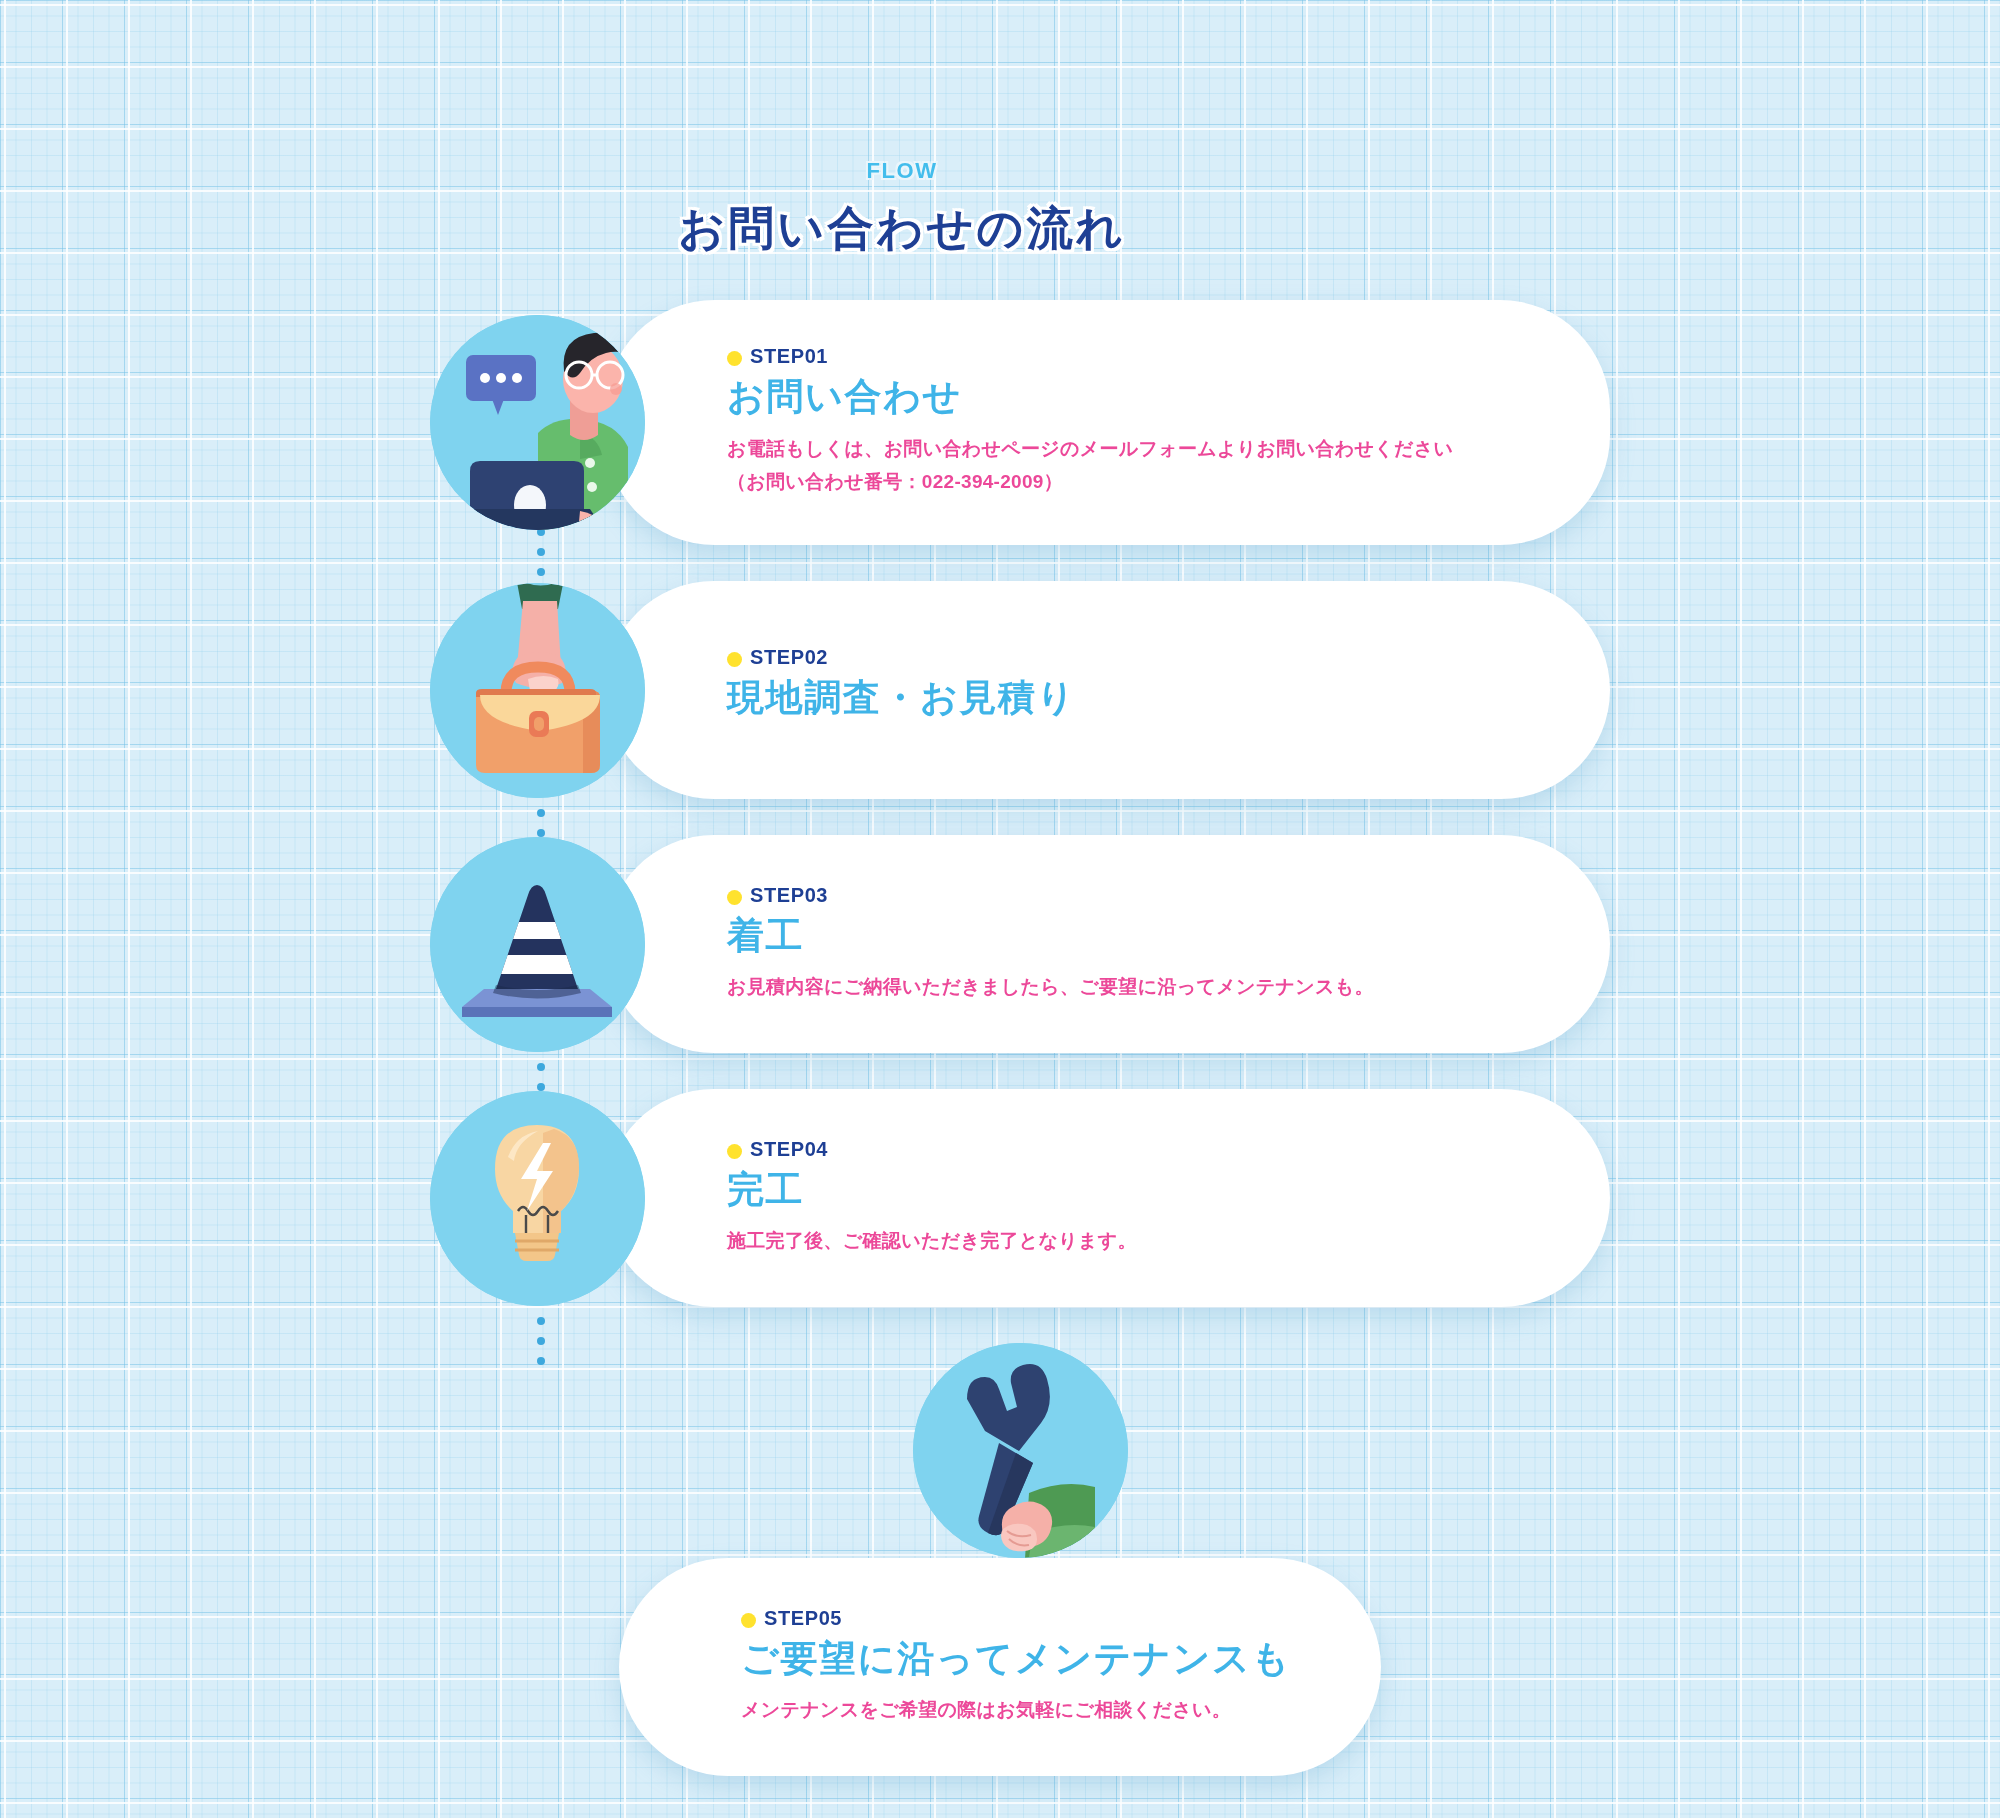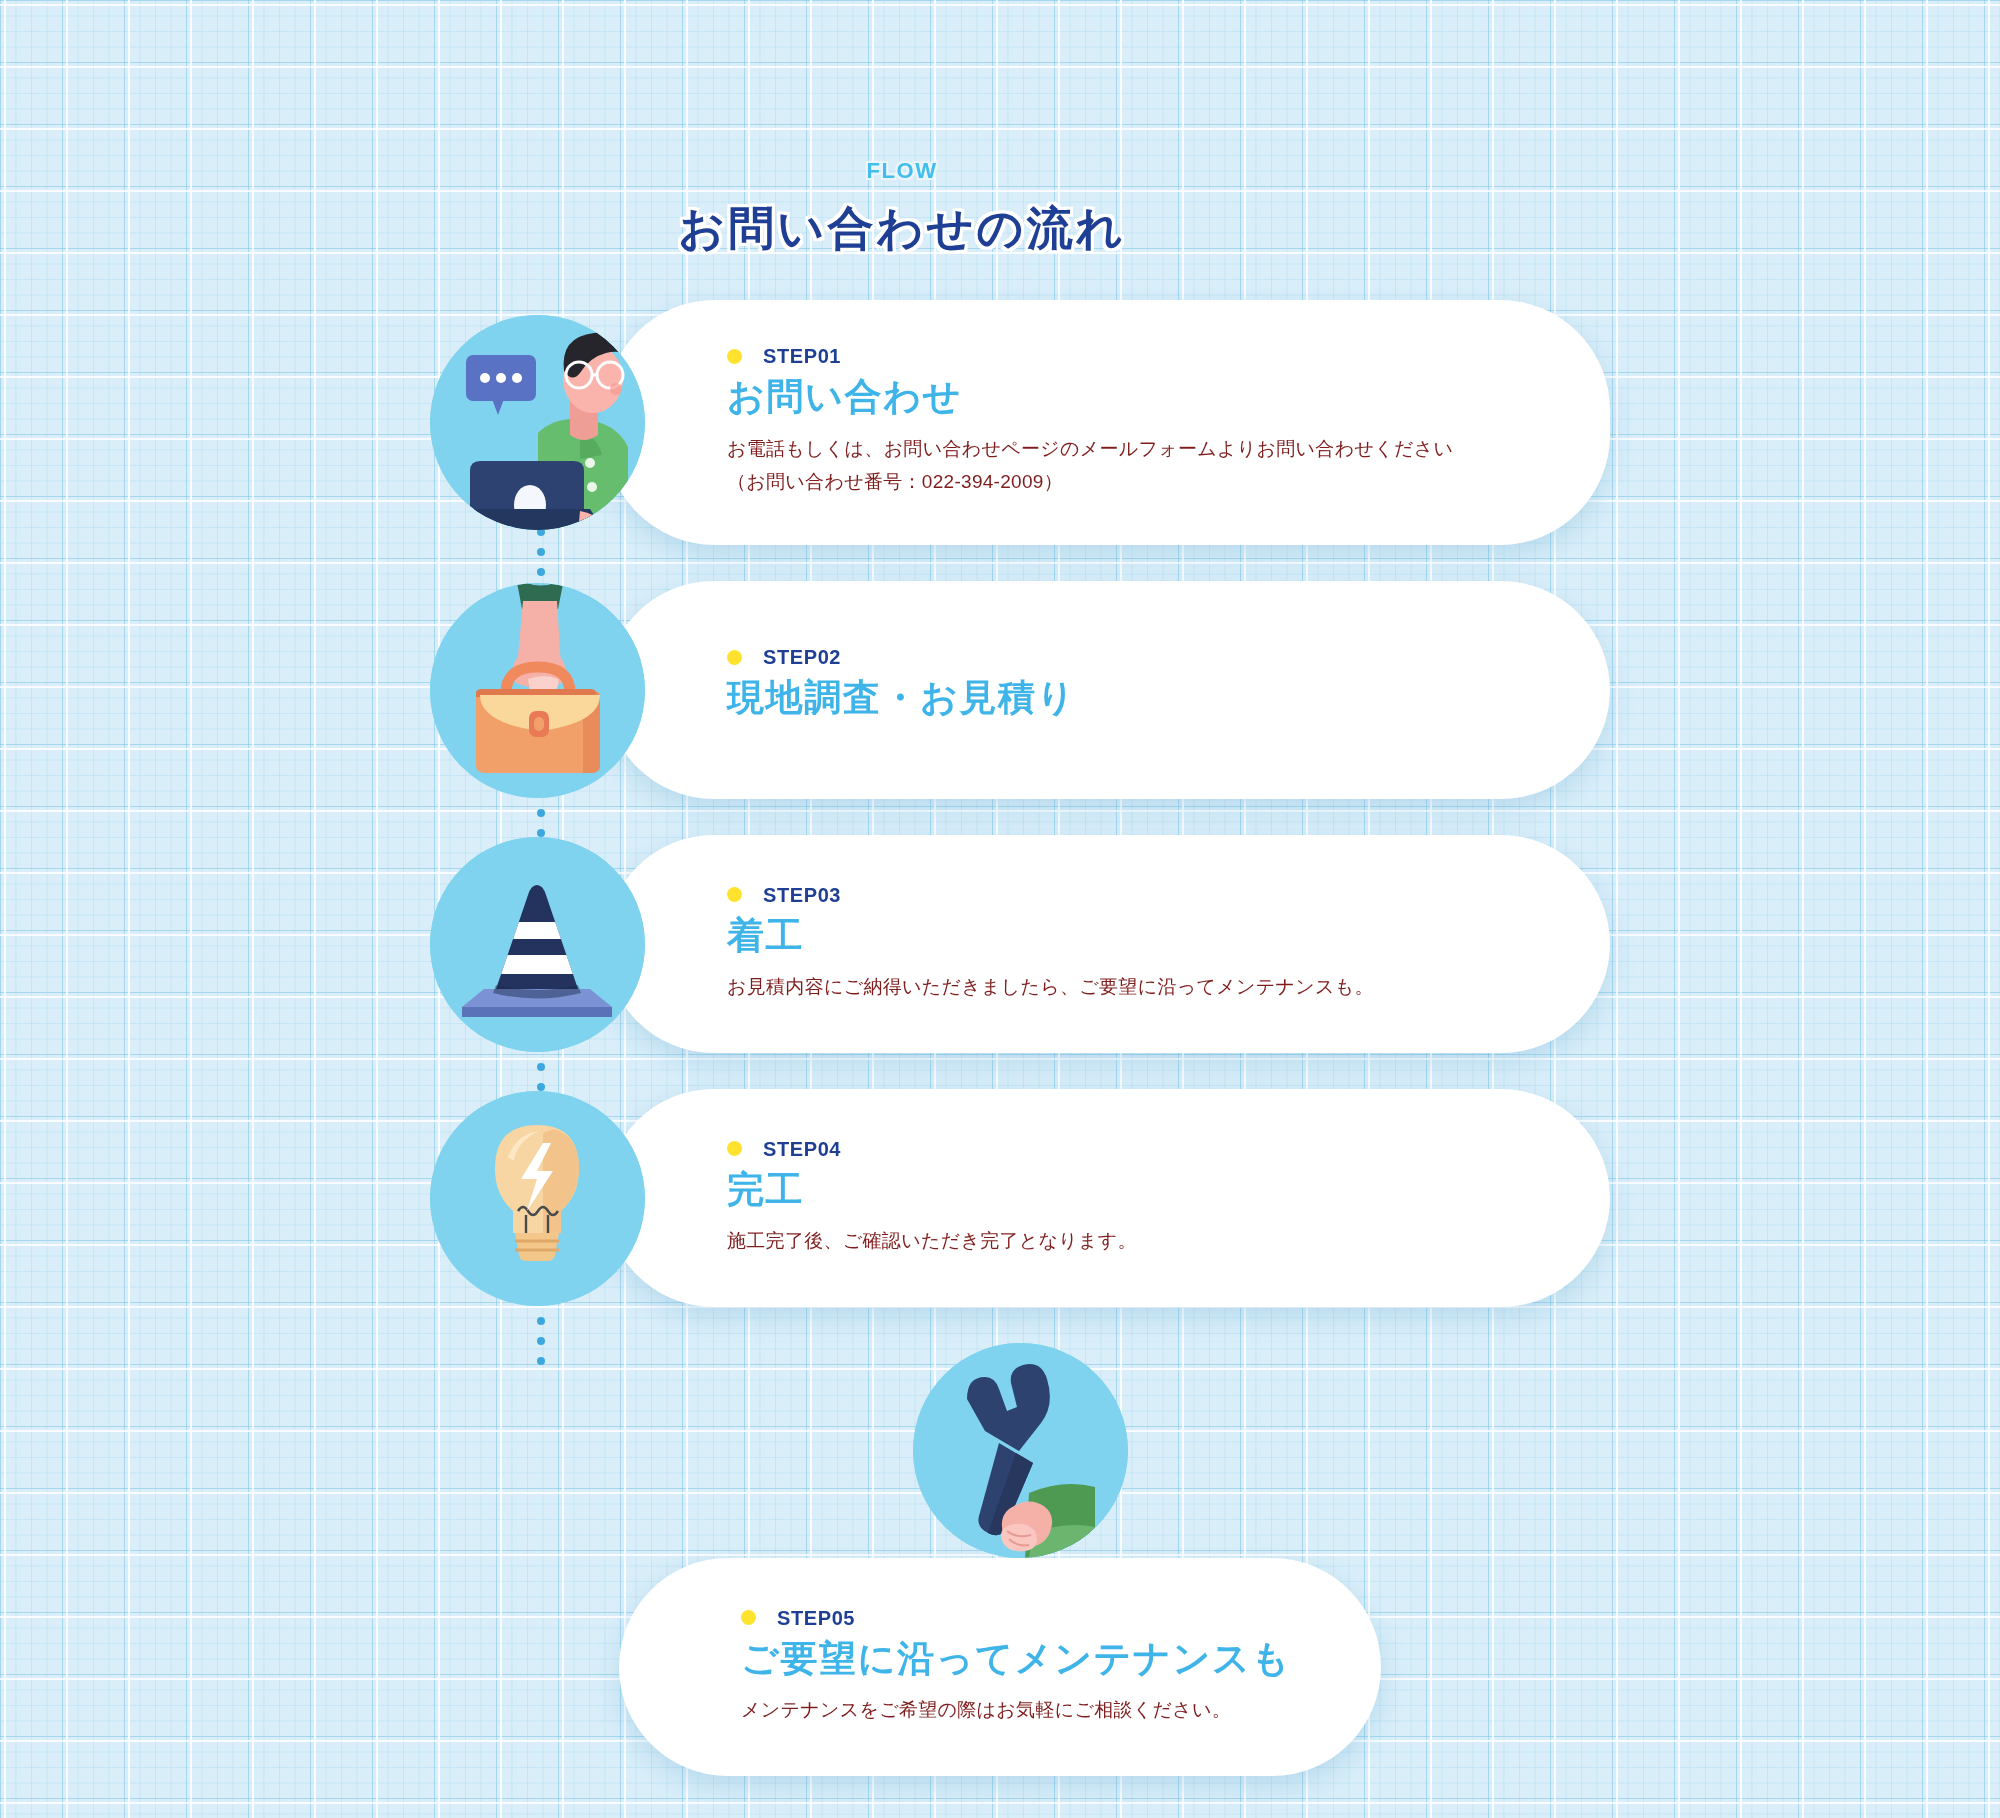--- a/index.html
+++ b/index.html
@@ -125,22 +125,22 @@
     border-radius: 110px;
     box-shadow: 0 10px 26px rgba(70,150,195,0.22);
     z-index: 2;
     display: flex;
     align-items: center;
   }
   .card-inner { padding: 46px 90px 46px 122px; width: 100%; }
 
   .step-label {
     display: flex;
-    align-items: center;
-    gap: 21px;
+    align-items: flex-end;
+    gap: 8px;
     margin-bottom: 4px;
   }
   .step-dot {
     width: 15px;
     height: 15px;
     border-radius: 50%;
     background: #ffe22e;
     flex: 0 0 15px;
   }
   .step-num {
@@ -153,24 +153,24 @@
   .step-title {
     font-size: 37px;
     font-weight: 700;
     color: #3fb4e8;
     letter-spacing: 1.6px;
     line-height: 1.45;
     margin-bottom: 8px;
   }
   .step-desc {
     font-size: 19px;
-    color: #7f1d1d;
+    color: #ec4899;
     line-height: 1.78;
     letter-spacing: 0.3px;
-    font-weight: 400;
+    font-weight: 700;
   }
   .step-desc .line { display: block; }
 
   
   .h1 .card { min-height: 218px; }
   .h2 .card { min-height: 218px; }
   .h3 .card { min-height: 218px; }
   .h4 .card { min-height: 218px; }
   .h5 .card { min-height: 218px; }
 

